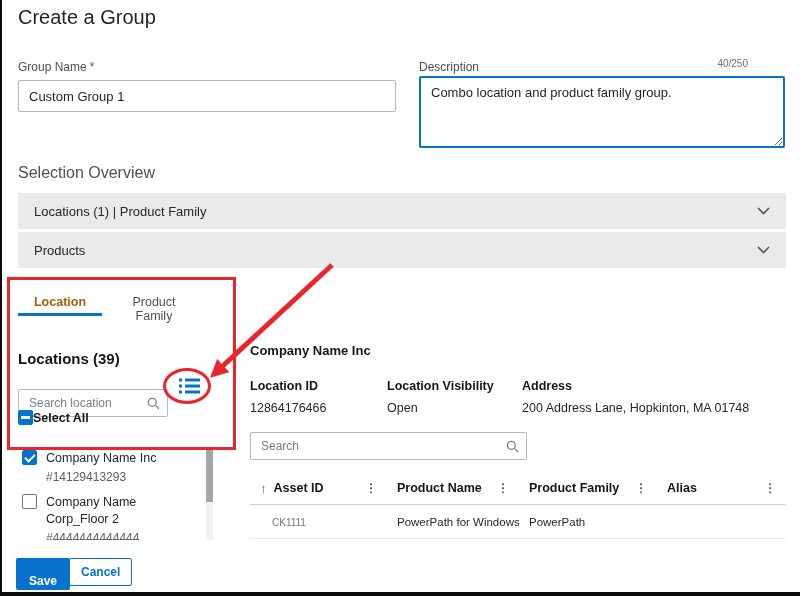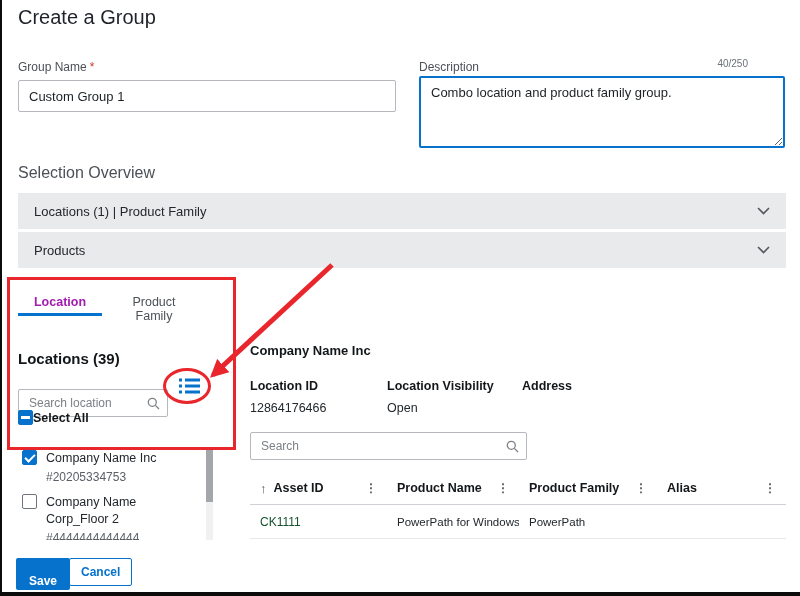--- a/index.html
+++ b/index.html
@@ -33,21 +33,21 @@
   .accordion {
     position: absolute; left: 16px; width: 768px; height: 36px; background: #E9EAEB;
     display: flex; align-items: center; justify-content: space-between; padding: 0 16px; cursor: pointer;
   }
   .acc-1 { top: 193px; }
   .acc-2 { top: 232px; }
   .acc-label { font-size: 13px; color: #23282d; }
   .chevron { display: inline-flex; }
 
   .tab { position: absolute; top: 295px; font-size: 12.5px; cursor: pointer; }
-  .tab-location { left: 16px; width: 84px; text-align: center; color: #a21caf; font-weight: 600; }
+  .tab-location { left: 16px; width: 84px; text-align: center; color: #a16207; font-weight: 600; }
   .tab-product-family { left: 112px; width: 80px; text-align: center; color: #4b5157; }
   .tab-underline { position: absolute; left: 16px; top: 313px; width: 84px; height: 3px; background: #0672CB; }
 
   .locations-heading { position: absolute; left: 16px; top: 350px; font-size: 15px; font-weight: 700; color: #14171a; }
 
   .search-box {
     position: absolute; border: 1px solid #b5b8bc; border-radius: 2px; background: #fff;
     display: flex; align-items: center; padding: 0 7px 0 8px;
   }
   .search-box input { border: none; outline: none; flex: 1; min-width: 0; font-size: 12px; color: #1b2125; font-family: "Liberation Sans", sans-serif; }
@@ -80,21 +80,21 @@
 
   .asset-table { position: absolute; left: 248px; top: 472px; width: 536px; }
   .thead { display: flex; height: 33px; border-bottom: 1px solid #cfd2d6; }
   .th { display: flex; align-items: center; justify-content: space-between; padding: 0 8px 0 10px; font-size: 12.5px; font-weight: 700; color: #14171a; cursor: pointer; }
   .th-left { display: flex; align-items: center; gap: 7px; }
   .sort-arrow { font-weight: 400; color: #52585e; font-size: 13px; }
   .col-menu { font-weight: 700; color: #52585e; font-size: 12px; cursor: pointer; padding: 0 2px; }
   .trow { display: flex; height: 34px; align-items: center; border-bottom: 1px solid #e6e8ea; }
   .td { padding: 0 8px 0 10px; font-size: 11.5px; color: #23282d; overflow: hidden; white-space: nowrap; }
   .c0 { width: 137px; } .c1 { width: 132px; } .c2 { width: 138px; } .c3 { width: 129px; }
-  .asset-link { color: #14532d; font-size: 12px; text-decoration: none; cursor: pointer; }
+  .asset-link { color: #737373; font-size: 10px; text-decoration: none; cursor: pointer; margin-left: 12px; }
 
   .btn-save {
     position: absolute; left: 14px; top: 558px; height: 28px; padding: 16px 13px;
     background: #0672CB; color: #fff; border: none; border-radius: 2px;
     font-size: 12px; font-weight: 600; cursor: pointer; font-family: "Liberation Sans", sans-serif;
   }
   .btn-cancel {
     position: absolute; left: 67px; top: 558px; height: 28px; padding: 0 11px;
     background: #fff; color: #0672CB; border: 1px solid #0672CB; border-radius: 2px;
     font-size: 12px; font-weight: 600; cursor: pointer; font-family: "Liberation Sans", sans-serif;
@@ -169,21 +169,21 @@
   <div class="select-all">
     <span class="checkbox indeterminate"></span>
     <span class="select-all-label">Select All</span>
   </div>
 
   <div class="location-list">
     <div class="loc-item">
       <span class="checkbox checked"></span>
       <div class="loc-text">
         <div class="loc-name">Company Name Inc</div>
-        <div class="loc-id">#20205334753</div>
+        <div class="loc-id">#14129413293</div>
       </div>
     </div>
     <div class="loc-item">
       <span class="checkbox"></span>
       <div class="loc-text">
         <div class="loc-name">Company Name Corp_Floor 2</div>
         <div class="loc-id">#4444444444444</div>
       </div>
     </div>
   </div>
@@ -191,20 +191,21 @@
       <div class="thumb"></div>
     </div>
 
   <div class="company-name">Company Name Inc</div>
 
   <div class="detail-label f0">Location ID</div>
   <div class="detail-value f0">12864176466</div>
   <div class="detail-label f1">Location Visibility</div>
   <div class="detail-value f1">Open</div>
   <div class="detail-label f2">Address</div>
+  <div class="detail-value f2">200 Address Lane, Hopkinton, MA 01748</div>
 
   <div class="search-box right-search">
     <input type="text" placeholder="Search" style="">
     <span class="search-icon">
       <svg width="13" height="13" viewBox="0 0 13 13">
           <circle cx="5.3" cy="5.3" r="4" fill="none" stroke="#7c8186" stroke-width="1.3"></circle>
           <line x1="8.4" y1="8.4" x2="12" y2="12" stroke="#7c8186" stroke-width="1.3"></line>
         </svg>
     </span>
   </div>

